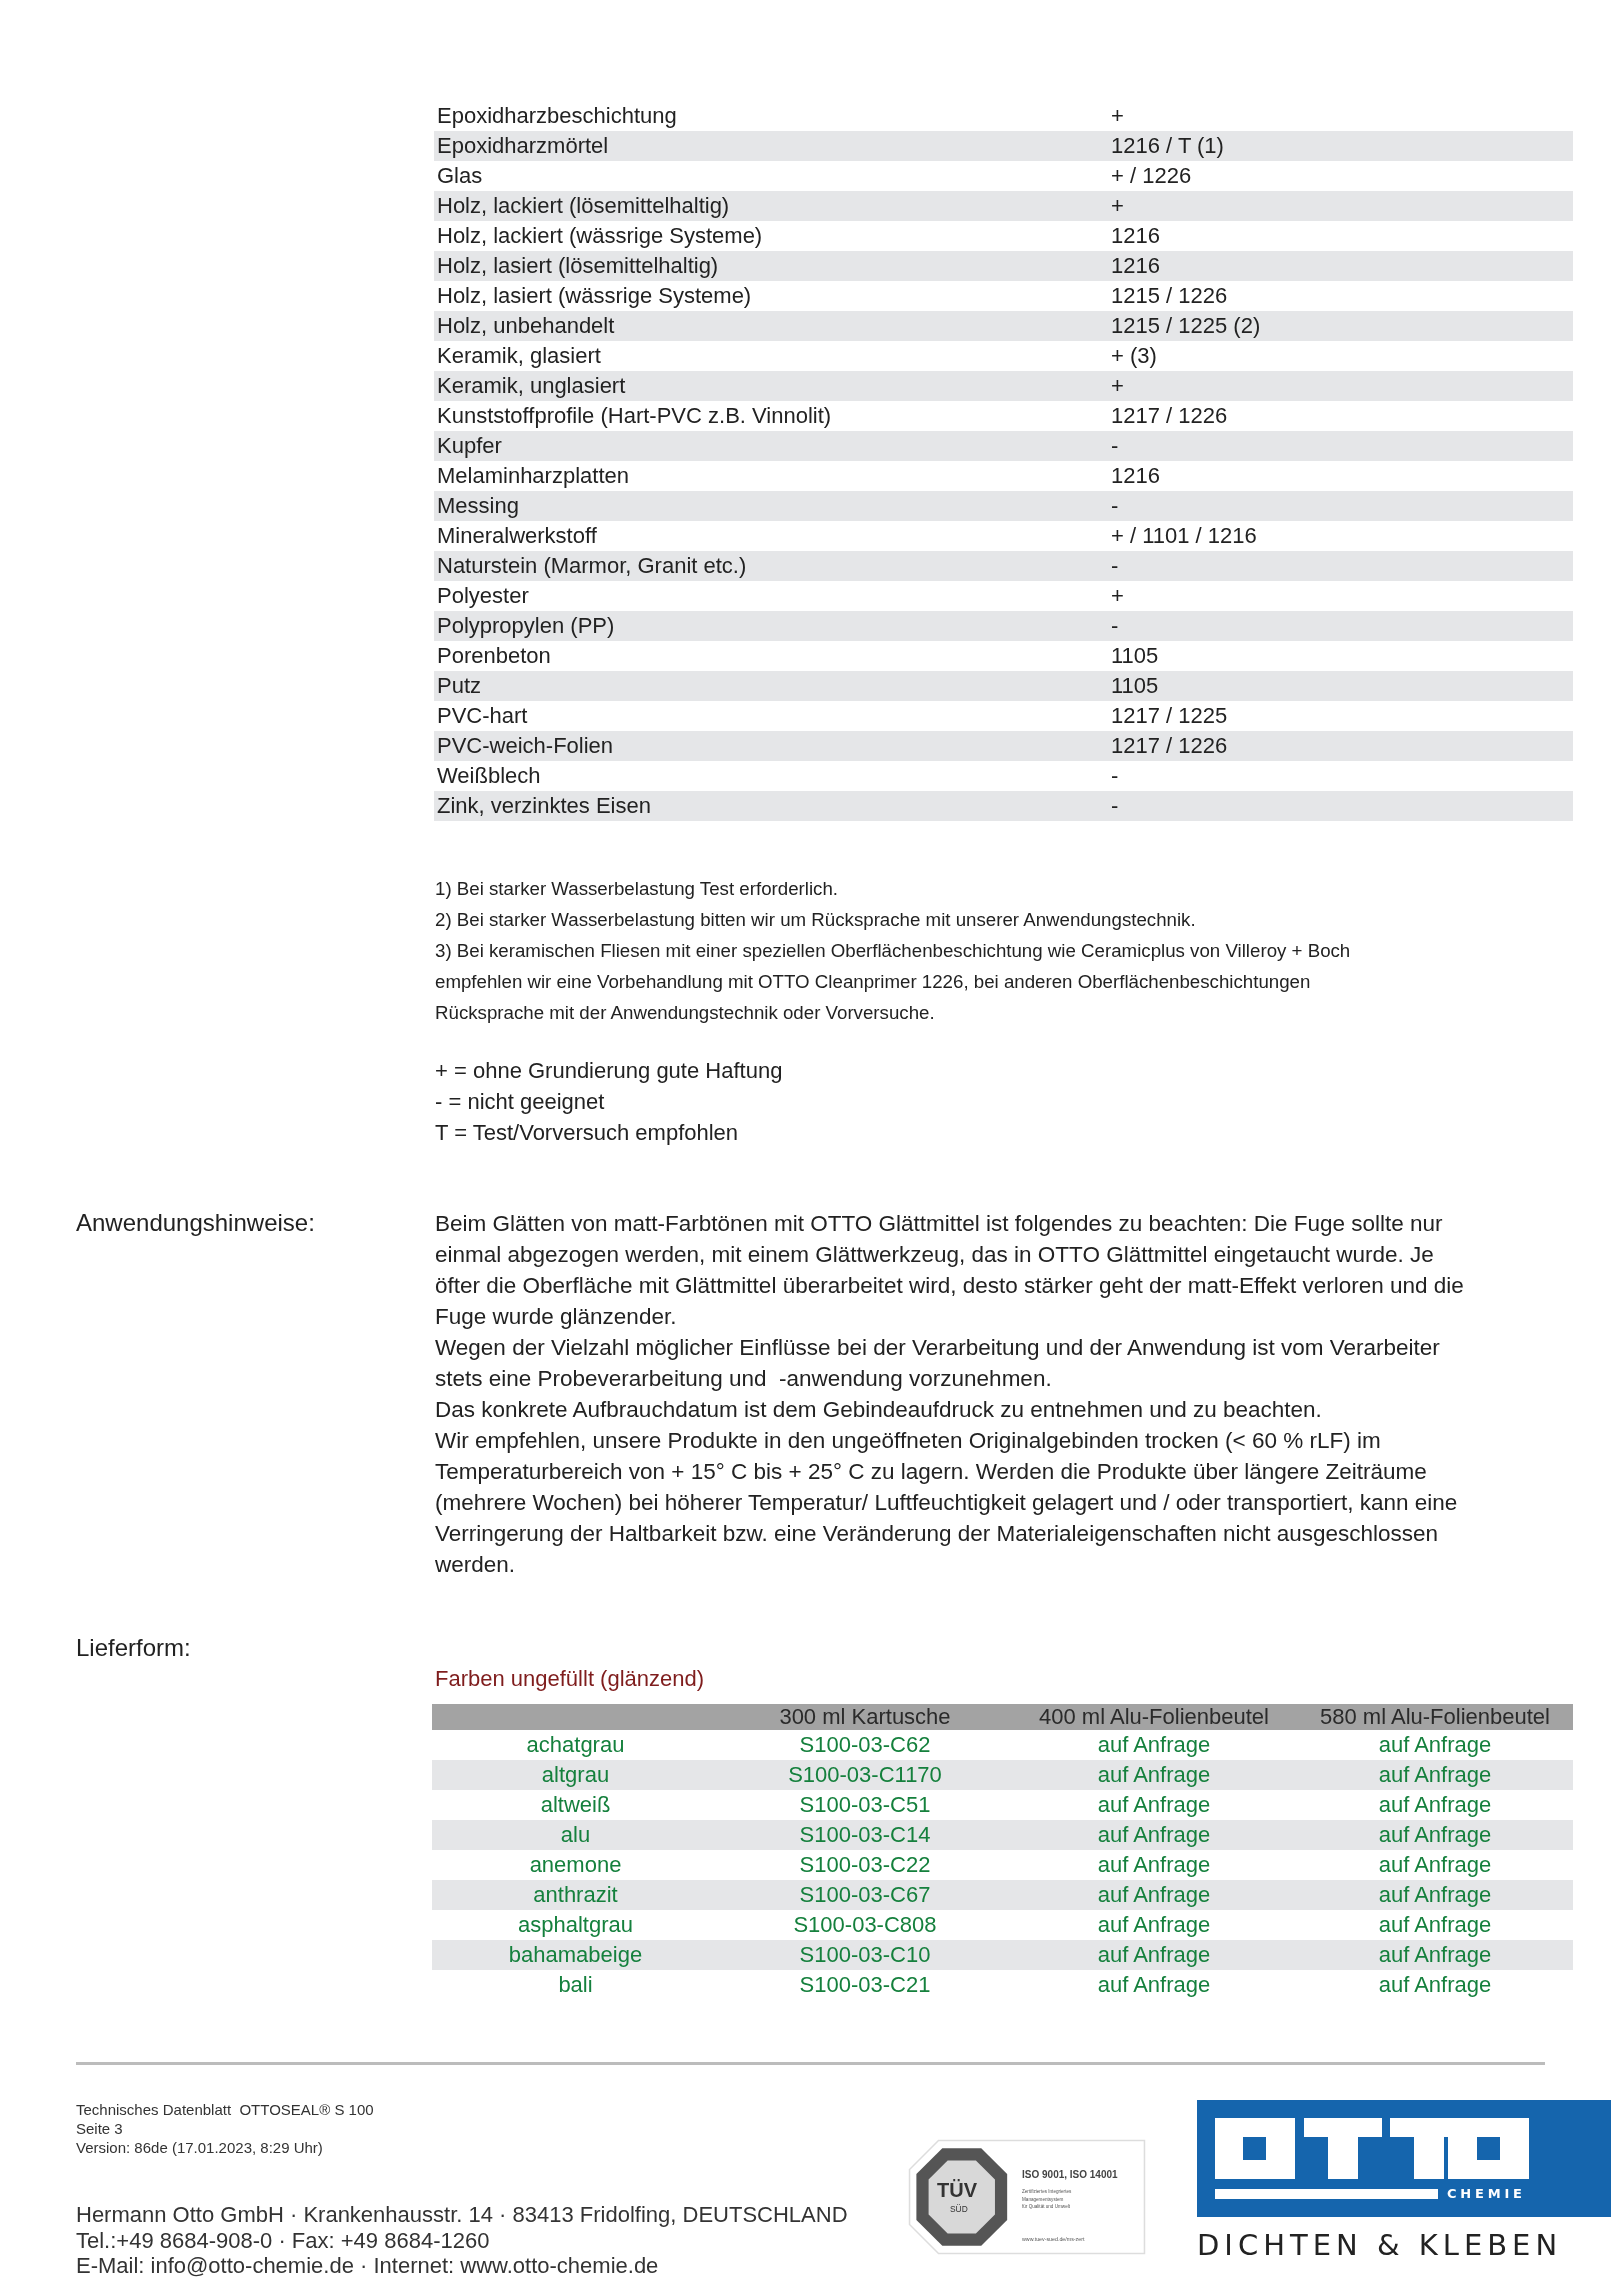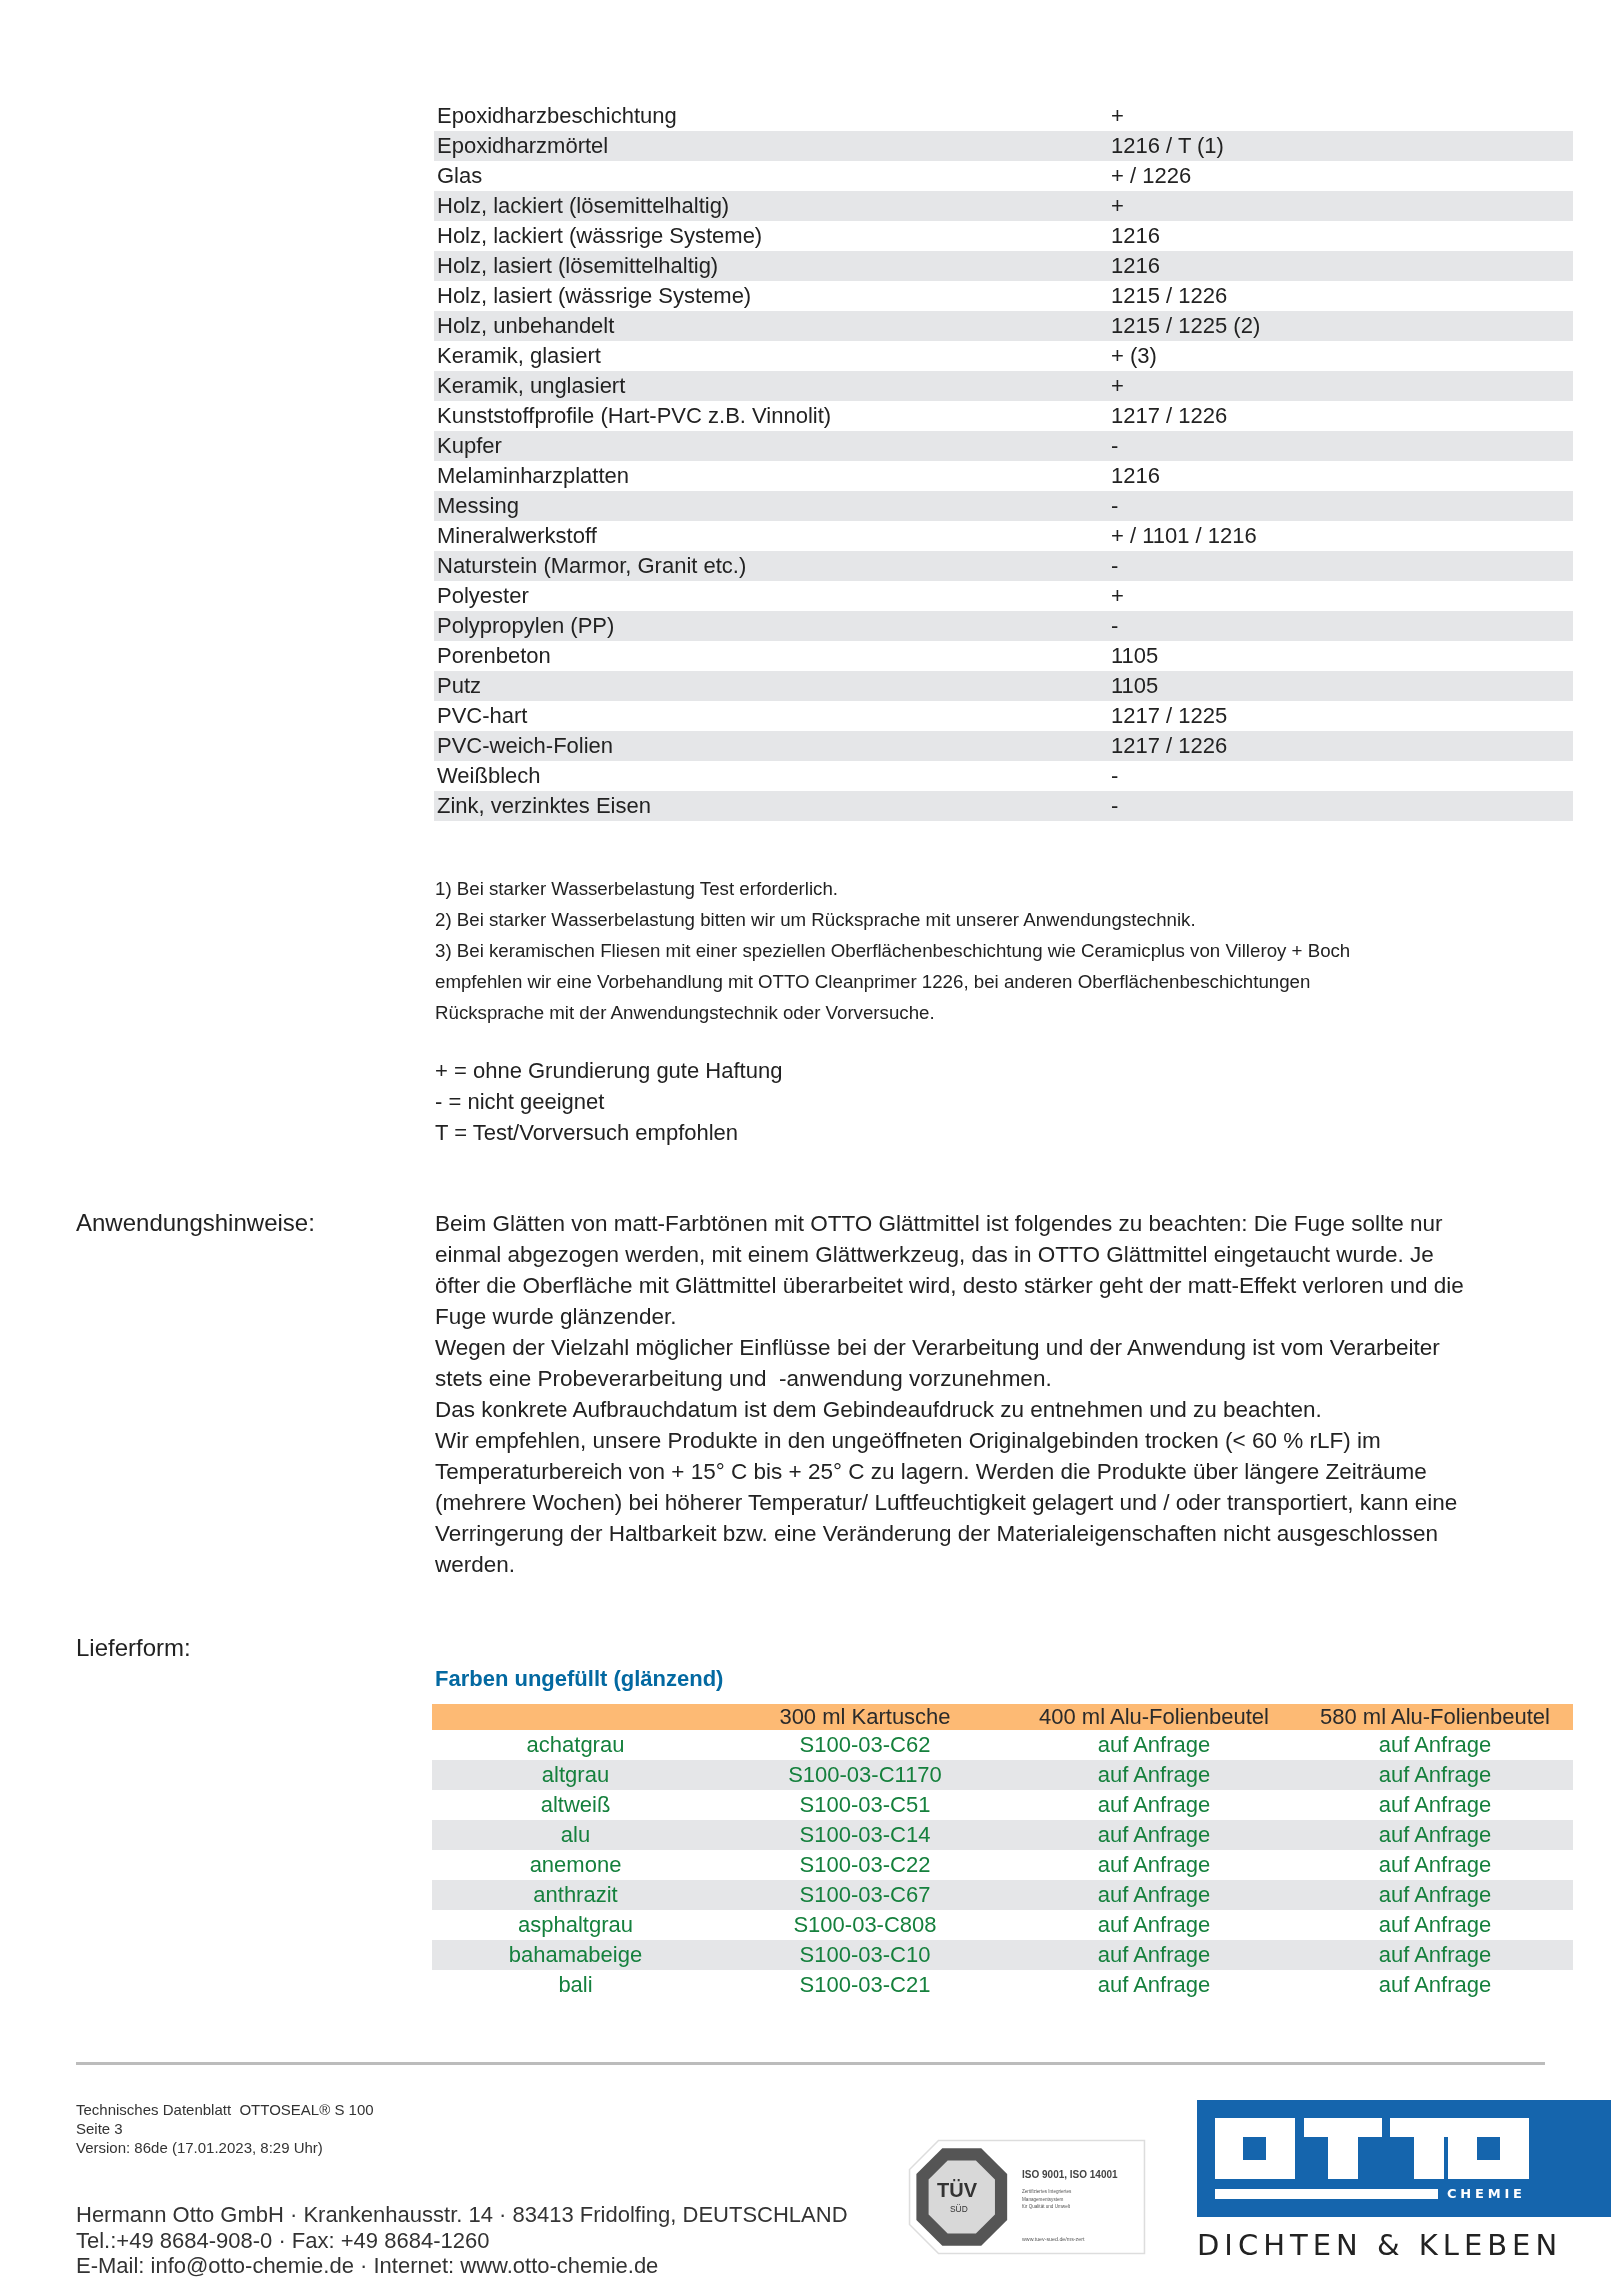--- a/index.html
+++ b/index.html
@@ -15,24 +15,24 @@
   .subrow .mat { width: 674px; padding-left: 3px; white-space: nowrap; }
   .subrow .val { flex: 1; white-space: nowrap; }
 
   .footnotes { position: absolute; left: 435px; top: 873px; width: 1142px; font-size: 18.7px; line-height: 31px; color: #222; }
   .legend { position: absolute; left: 435px; top: 1055px; font-size: 22px; line-height: 31px; color: #222; }
 
   .section-label { position: absolute; left: 76px; font-size: 24px; color: #222; white-space: nowrap; }
   .paragraph { position: absolute; left: 435px; width: 1142px; font-size: 22.5px; line-height: 31px; color: #222; }
   .paragraph p { margin: 0; }
 
-  .subtitle { position: absolute; left: 435px; top: 1666px; font-size: 22px; font-weight: bold; color: #0369a1; }
+  .subtitle { position: absolute; left: 435px; top: 1666px; font-size: 22px; font-weight: normal; color: #7f1d1d; }
 
   .deliv { position: absolute; left: 432px; top: 1704px; width: 1141px; border-collapse: collapse; font-size: 22px; }
-  .deliv th { background: #fdba74; font-weight: normal; height: 15px; text-align: center; padding: 0; white-space: nowrap; color: #2a2a2a; }
+  .deliv th { background: #a3a3a3; font-weight: normal; height: 15px; text-align: center; padding: 0; white-space: nowrap; color: #2a2a2a; }
   .deliv td { height: 30px; text-align: center; padding: 0; white-space: nowrap; color: #15803d; }
   .deliv tr.alt td { background: #e5e6e8; text-align: center; }
   .deliv col.c0 { width: 287px; }
   .deliv col.c1 { width: 292px; }
   .deliv col.c2 { width: 286px; }
   .deliv col.c3 { width: 276px; }
 
   .footer-rule { position: absolute; left: 76px; top: 2062px; width: 1469px; height: 3px; background: #bcbcbc; }
   .footer-meta { position: absolute; left: 76px; top: 2100px; font-size: 15px; line-height: 19px; color: #333; }
   .footer-company { position: absolute; left: 76px; top: 2202px; font-size: 22px; line-height: 25.5px; color: #333; }

